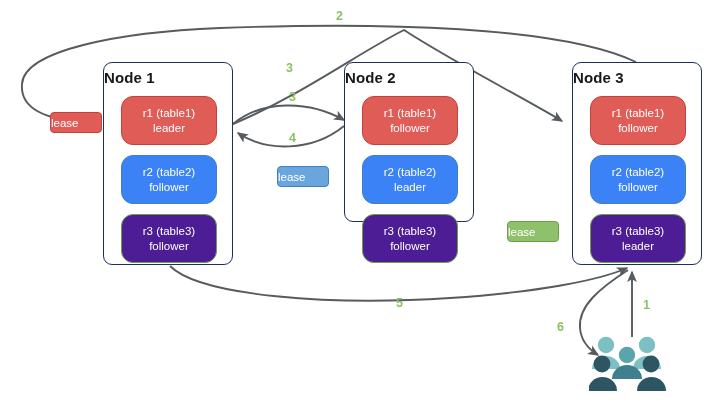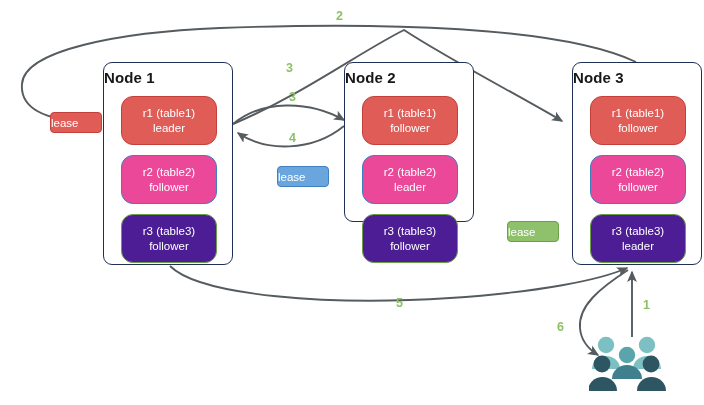--- a/index.html
+++ b/index.html
@@ -50,21 +50,21 @@
     display: flex;
     align-items: center;
     justify-content: center;
     text-align: center;
     line-height: 1.22;
     font-size: 11.5px;
     color: #ffffff;
   }
   .replica span { display: block; }
   .rep-red   { background: #e05c57; border: 1.6px solid #c3403b; }
-  .rep-blue  { background: #ec4899; border: 1.6px solid #3f80c0; }
+  .rep-blue  { background: #3b82f6; border: 1.6px solid #3f80c0; }
   .rep-green { background: #4c1d95; border: 1.6px solid #6ca047; }
   .lease {
     position: absolute;
     box-sizing: border-box;
     border-radius: 4px;
     display: flex;
     align-items: center;
     justify-content: flex-start;
     font-size: 11.5px;
     color: #ffffff;

